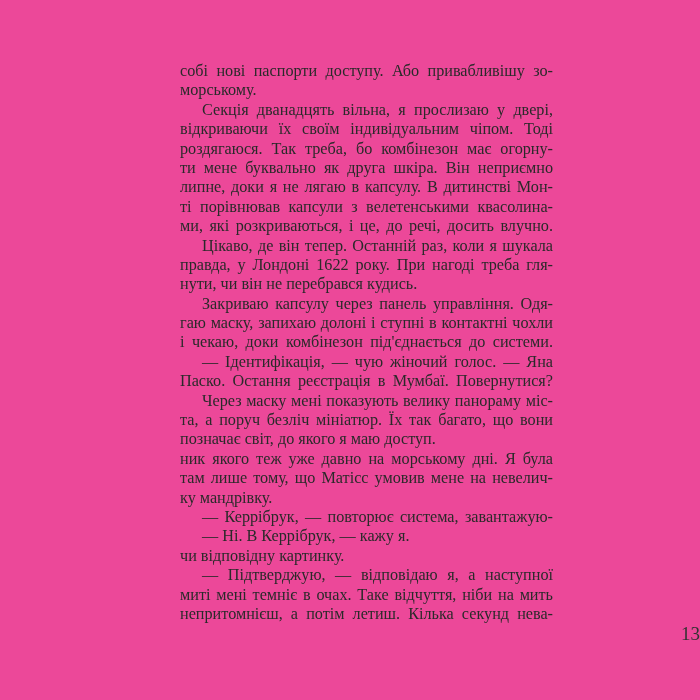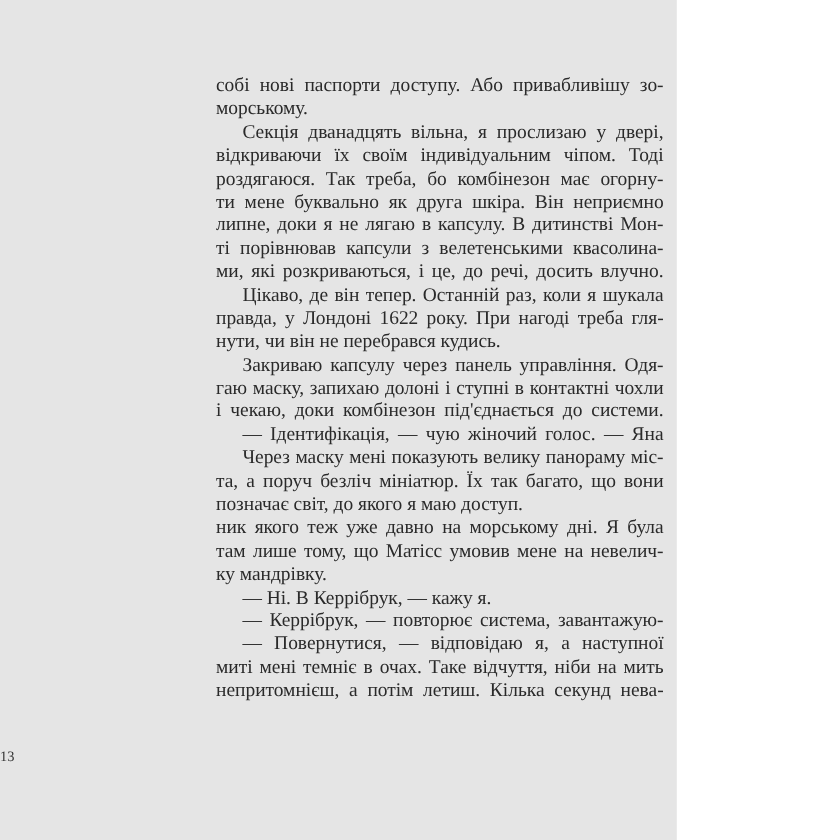--- a/index.html
+++ b/index.html
@@ -10,23 +10,23 @@
     body {
       width: 700px;
       height: 700px;
       position: relative;
       overflow: hidden;
     }
     .page {
       position: absolute;
       left: 0;
       top: 0;
-      width: 564px;
+      width: 700px;
       height: 700px;
-      background: #e5e5e5;
+      background: #ec4899;
     }
     .text-block {
       position: absolute;
       left: 180px;
       top: 62px;
       width: 373px;
       font-family: "Liberation Serif", "DejaVu Serif", serif;
       font-size: 16.2px;
       line-height: 19.4px;
       color: #2a2a2a;
@@ -43,23 +43,23 @@
       padding-left: 22px;
     }
     .line.last {
       text-align-last: left;
     }
     .page-number {
       position: absolute;
       left: 0;
       width: 700px;
       top: 623px;
-      text-align: left;
+      text-align: right;
       font-family: "Liberation Serif", "DejaVu Serif", serif;
-      font-size: 12px;
+      font-size: 19px;
       color: #333333;
     }
   </style>
 </head>
 <body>
 
 <div class="page">
   <div class="text-block">
 
     <span class="line">собі нові паспорти доступу. Або привабливішу зо-</span>
@@ -75,32 +75,34 @@
 
     <span class="line indent">Цікаво, де він тепер. Останній раз, коли я шукала</span>
     <span class="line">правда, у Лондоні 1622 року. При нагоді треба гля-</span>
     <span class="line last">нути, чи він не перебрався кудись.</span>
 
     <span class="line indent">Закриваю капсулу через панель управління. Одя-</span>
     <span class="line">гаю маску, запихаю долоні і ступні в контактні чохли</span>
     <span class="line">і чекаю, доки комбінезон під'єднається до системи.</span>
 
     <span class="line indent">— Ідентифікація, — чую жіночий голос. — Яна</span>
+    <span class="line">Паско. Остання реєстрація в Мумбаї. Повернутися?</span>
 
     <span class="line indent">Через маску мені показують велику панораму міс-</span>
     <span class="line">та, а поруч безліч мініатюр. Їх так багато, що вони</span>
     <span class="line last">позначає світ, до якого я маю доступ.</span>
 
     <span class="line">ник якого теж уже давно на морському дні. Я була</span>
     <span class="line">там лише тому, що Матісс умовив мене на невелич-</span>
     <span class="line last">ку мандрівку.</span>
 
-    <span class="line indent last">— Ні. В Керрібрук, — кажу я.</span>
-
     <span class="line indent">— Керрібрук, — повторює система, завантажую-</span>
 
-    <span class="line indent">— Повернутися, — відповідаю я, а наступної</span>
+    <span class="line indent last">— Ні. В Керрібрук, — кажу я.</span>
+    <span class="line last">чи відповідну картинку.</span>
+
+    <span class="line indent">— Підтверджую, — відповідаю я, а наступної</span>
     <span class="line">миті мені темніє в очах. Таке відчуття, ніби на мить</span>
     <span class="line">непритомнієш, а потім летиш. Кілька секунд нева-</span>
   </div>
 
   <div class="page-number">13</div>
 </div>
 
 </body></html>

